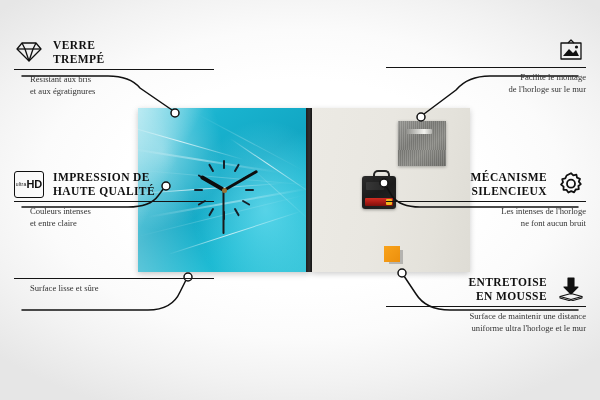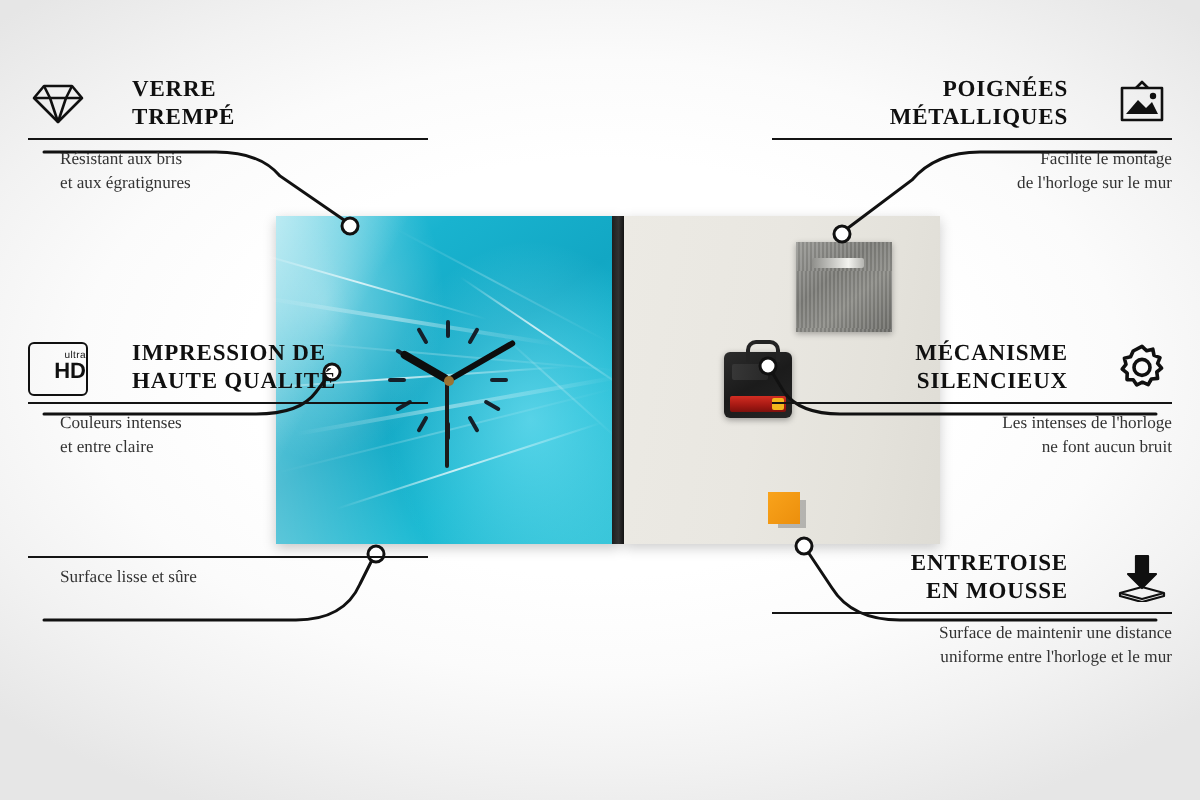--- a/index.html
+++ b/index.html
@@ -223,21 +223,21 @@
   .callout {
     position: absolute;
     width: 200px;
   }
   .callout.left  { left: 14px;  text-align: left;  }
   .callout.right { right: 14px; text-align: right; }
 
   .callout-head {
     display: flex;
     align-items: center;
-    gap: 22px;
+    gap: 9px;
   }
   .callout.right .callout-head {
     flex-direction: row-reverse;
   }
   .callout-title {
     font-size: 11.5px;
     font-weight: bold;
     line-height: 1.22;
     letter-spacing: .4px;
     color: #101010;
@@ -266,22 +266,21 @@
   }
   .ico svg { display: block; }
 
   
   #icon-ultra-hd {
     width: 30px;
     height: 25px;
     border: 1.5px solid #101010;
     border-radius: 3px;
     display: flex;
-    flex-direction: column;
-    align-items: flex-end;
+    align-items: center;
     justify-content: center;
     line-height: 1;
     font-family: "Liberation Sans", sans-serif;
   }
   #icon-ultra-hd .u {
     font-size: 5px;
     letter-spacing: .2px;
     color: #101010;
   }
   #icon-ultra-hd .hd {
@@ -424,24 +423,20 @@
       <span class="ico">
         <svg width="28" height="24" viewBox="0 0 28 24">
           <g fill="none" stroke="#101010" stroke-width="1.3" stroke-linejoin="round">
             <path d="M11 4 L14 1 L17 4"></path>
             <rect x="4" y="4" width="20" height="16"></rect>
             <path d="M6 17 L12 10 L16 14 L19 11 L22 17 Z" fill="#101010" stroke="none"></path>
             <circle cx="19.5" cy="8" r="1.6" fill="#101010" stroke="none"></circle>
           </g>
         </svg>
       </span>
-      <span class="callout-title">
-        <span>POIGNÉES</span><br>
-        <span>MÉTALLIQUES</span>
-      </span>
     </div>
     <div class="callout-rule"></div>
     <div class="callout-sub">
       <span>Facilite le montage</span><br>
       <span>de l'horloge sur le mur</span>
     </div>
   </div>
 
   <div class="callout right" style="top:170px;">
     <div class="callout-head">
@@ -480,17 +475,17 @@
         </svg>
       </span>
       <span class="callout-title">
         <span>ENTRETOISE</span><br>
         <span>EN MOUSSE</span>
       </span>
     </div>
     <div class="callout-rule"></div>
     <div class="callout-sub">
       <span>Surface de maintenir une distance</span><br>
-      <span>uniforme entre l'horloge et le mur</span>
+      <span>uniforme ultra l'horloge et le mur</span>
     </div>
   </div>
 
 </div>
 
 </body></html>

